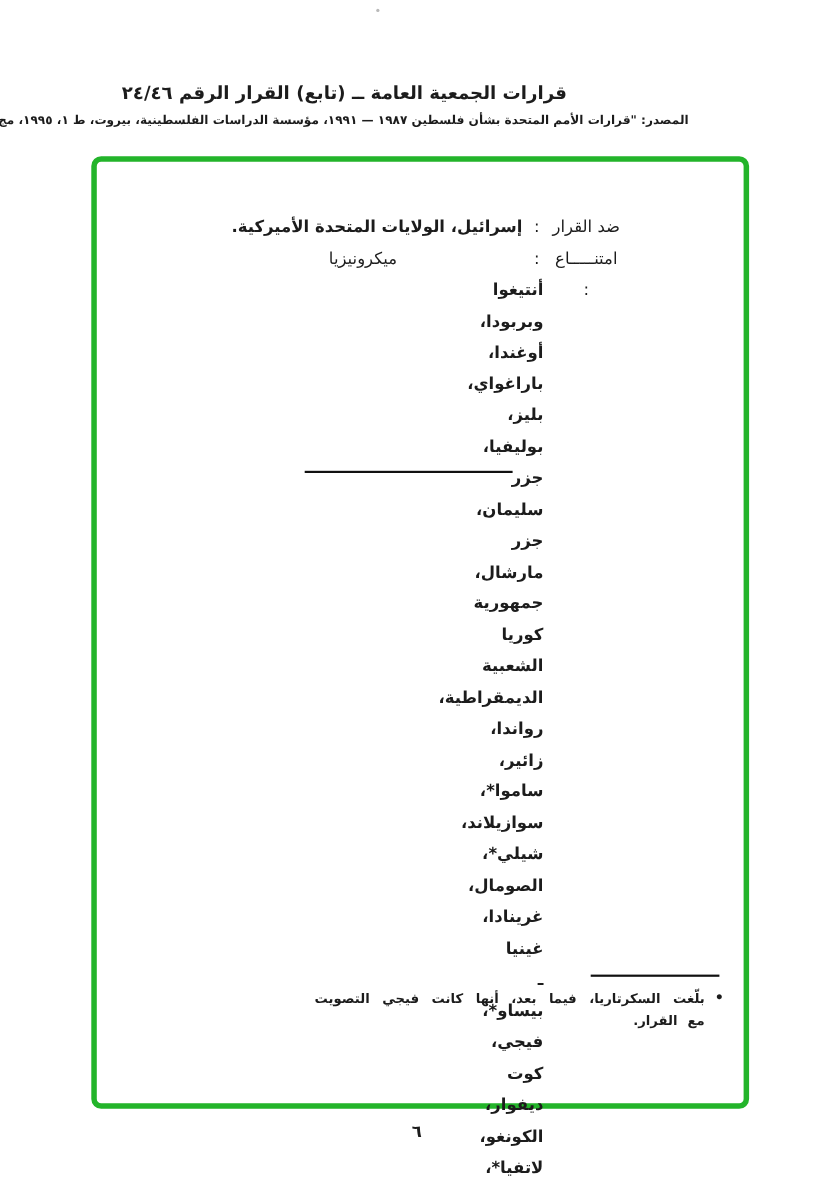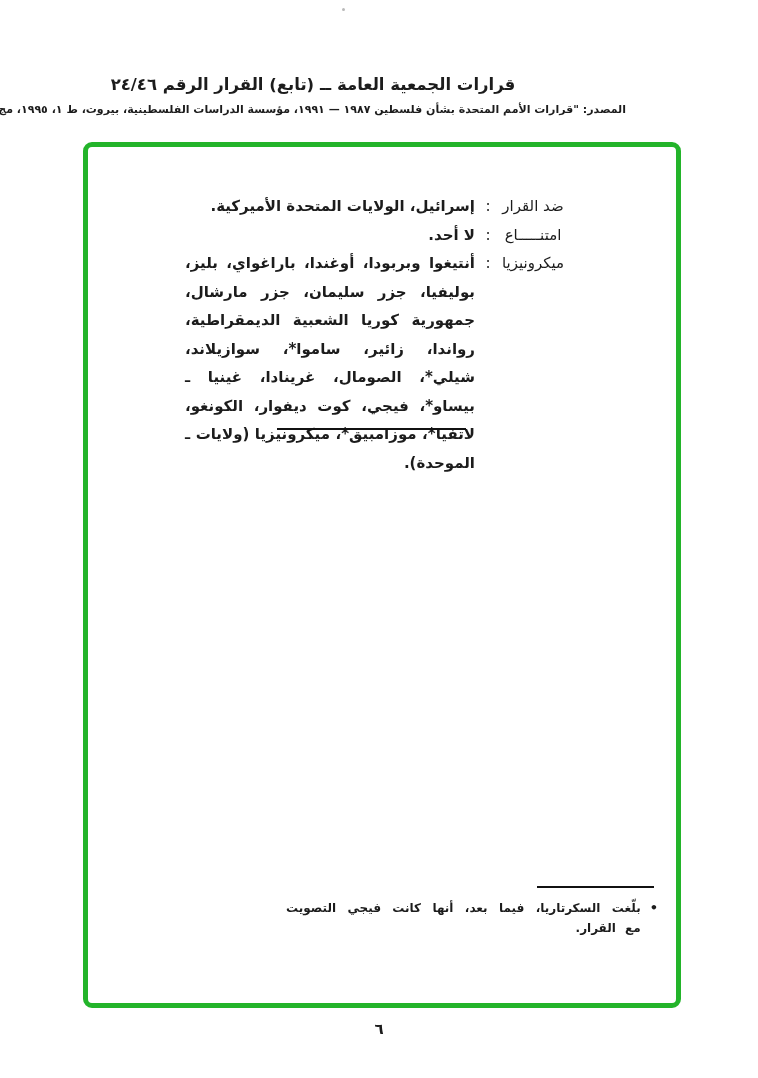--- a/index.html
+++ b/index.html
@@ -64,21 +64,20 @@
 
 <div class="decision-frame">
 
   <div class="vote-grid">
     <div class="vote-label">ضد القرار</div>
     <div class="vote-colon">:</div>
     <div class="vote-value">إسرائيل، الولايات المتحدة الأميركية.</div>
 
     <div class="vote-label">امتنـــــاع</div>
     <div class="vote-colon">:</div>
-    <div class="vote-value">لا أحد.</div>
 
     <div class="vote-label">ميكرونيزيا</div>
     <div class="vote-colon">:</div>
     <div class="vote-value">أنتيغوا وبربودا، أوغندا، باراغواي، بليز، بوليفيا، جزر سليمان، جزر مارشال، جمهورية كوريا الشعبية الديمقراطية، رواندا، زائير، ساموا*، سوازيلاند، شيلي*، الصومال، غرينادا، غينيا ـ بيساو*، فيجي، كوت ديفوار، الكونغو، لاتفيا*، موزامبيق*، ميكرونيزيا (ولايات ـ الموحدة).</div>
   </div>
 
   <div class="mid-divider"></div>
 
   <div class="footnote-rule"></div>
 

